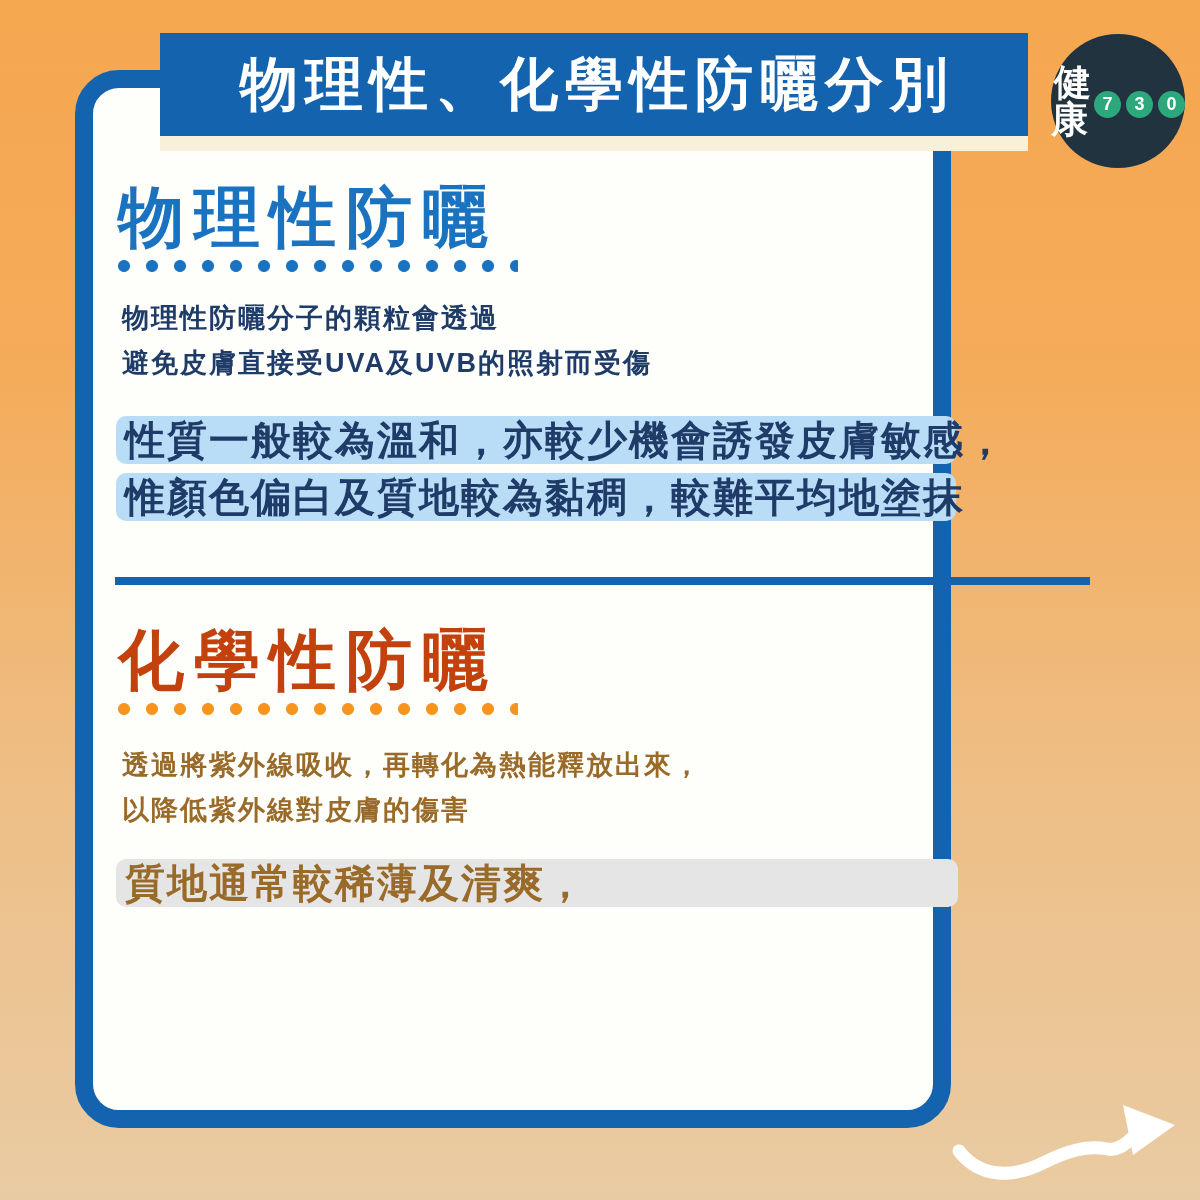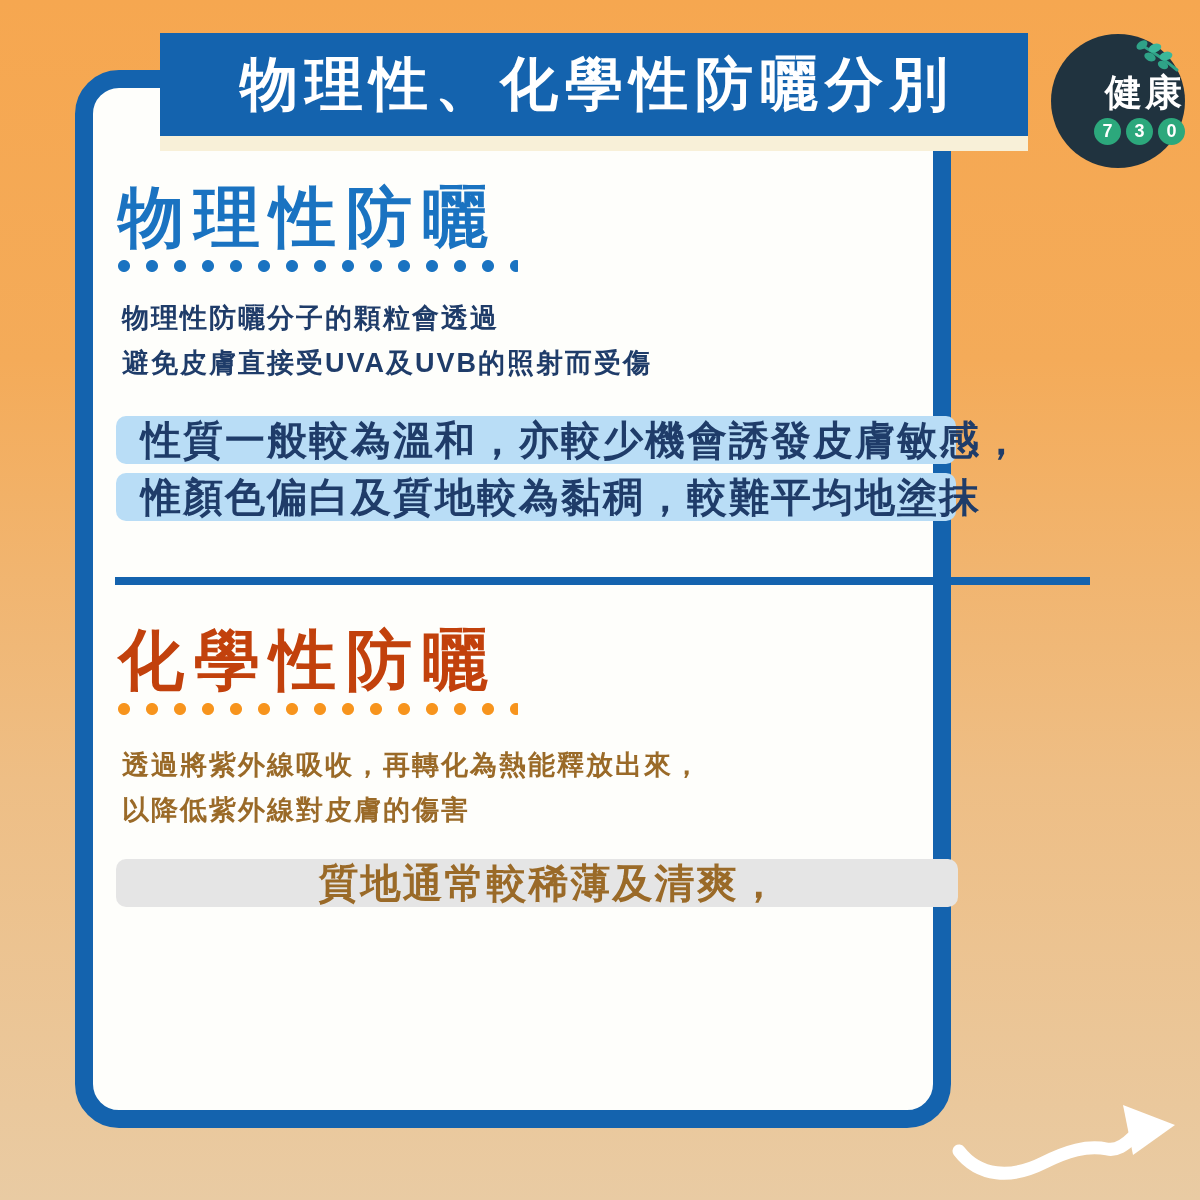--- a/index.html
+++ b/index.html
@@ -18,21 +18,21 @@
     background:#1463AE;box-shadow:0 15px 0 #F8F0D8;z-index:3;
     display:flex;align-items:center;justify-content:center;
   }
   .banner .title{
     color:#FFFFFF;font-size:58px;font-weight:bold;letter-spacing:7px;
     white-space:nowrap;text-indent:7px;
   }
   .logo{
     position:absolute;left:1051px;top:34px;width:134px;height:134px;
     border-radius:50%;background:#20333F;z-index:4;
-    display:flex;flex-direction:column;align-items:flex-end;
+    display:flex;flex-direction:row;align-items:center;
   }
   .logo .leaf{margin-top:6px;height:34px;}
   .logo .logo-name{
     color:#FFFFFF;font-size:37px;font-weight:bold;letter-spacing:3px;
     line-height:1;margin-top:0px;text-indent:3px;
   }
   .logo .digits{display:flex;gap:5px;margin-top:7px;}
   .logo .digit{
     width:27px;height:27px;border-radius:50%;background:#2CA87C;
     color:#FFFFFF;font-size:18px;font-weight:bold;
@@ -51,24 +51,23 @@
     background-size:28px 12px;background-repeat:repeat-x;
   }
   .dots.blue{color:#1A73C1;}
   .dots.orange{color:#F7941D;}
   .body-text{margin:24px 0 0 29px;font-size:27px;font-weight:bold;letter-spacing:2px;}
   .body-text .line{line-height:45px;white-space:nowrap;}
   .body-text.navy{color:#1F3C69;}
   .body-text.brown{color:#9A6A28;}
   .hl-group{display:flex;flex-direction:column;gap:9px;margin:30px 0 0 23px;}
   .hl{
-    height:48px;line-height:49px;border-radius:10px;padding-left:25px;
+    height:48px;line-height:49px;border-radius:10px;padding-left:9px;
     font-size:40px;font-weight:bold;letter-spacing:2px;white-space:nowrap;
     box-sizing:border-box;
-    text-align:center;
   }
   .hl.blue{background:#B9DDF6;color:#1F3C69;width:840px;}
   .hl.orange{background:#e5e5e5;color:#9A6A28;width:842px;}
   .divider{height:8px;background:#1463AE;width:975px;margin:56px 0 0 22px;}
   .sec2-title-wrap{margin-top:42px;}
   .arrow{position:absolute;left:945px;top:1093px;z-index:2;}
 </style>
 </head>
 <body>
 

